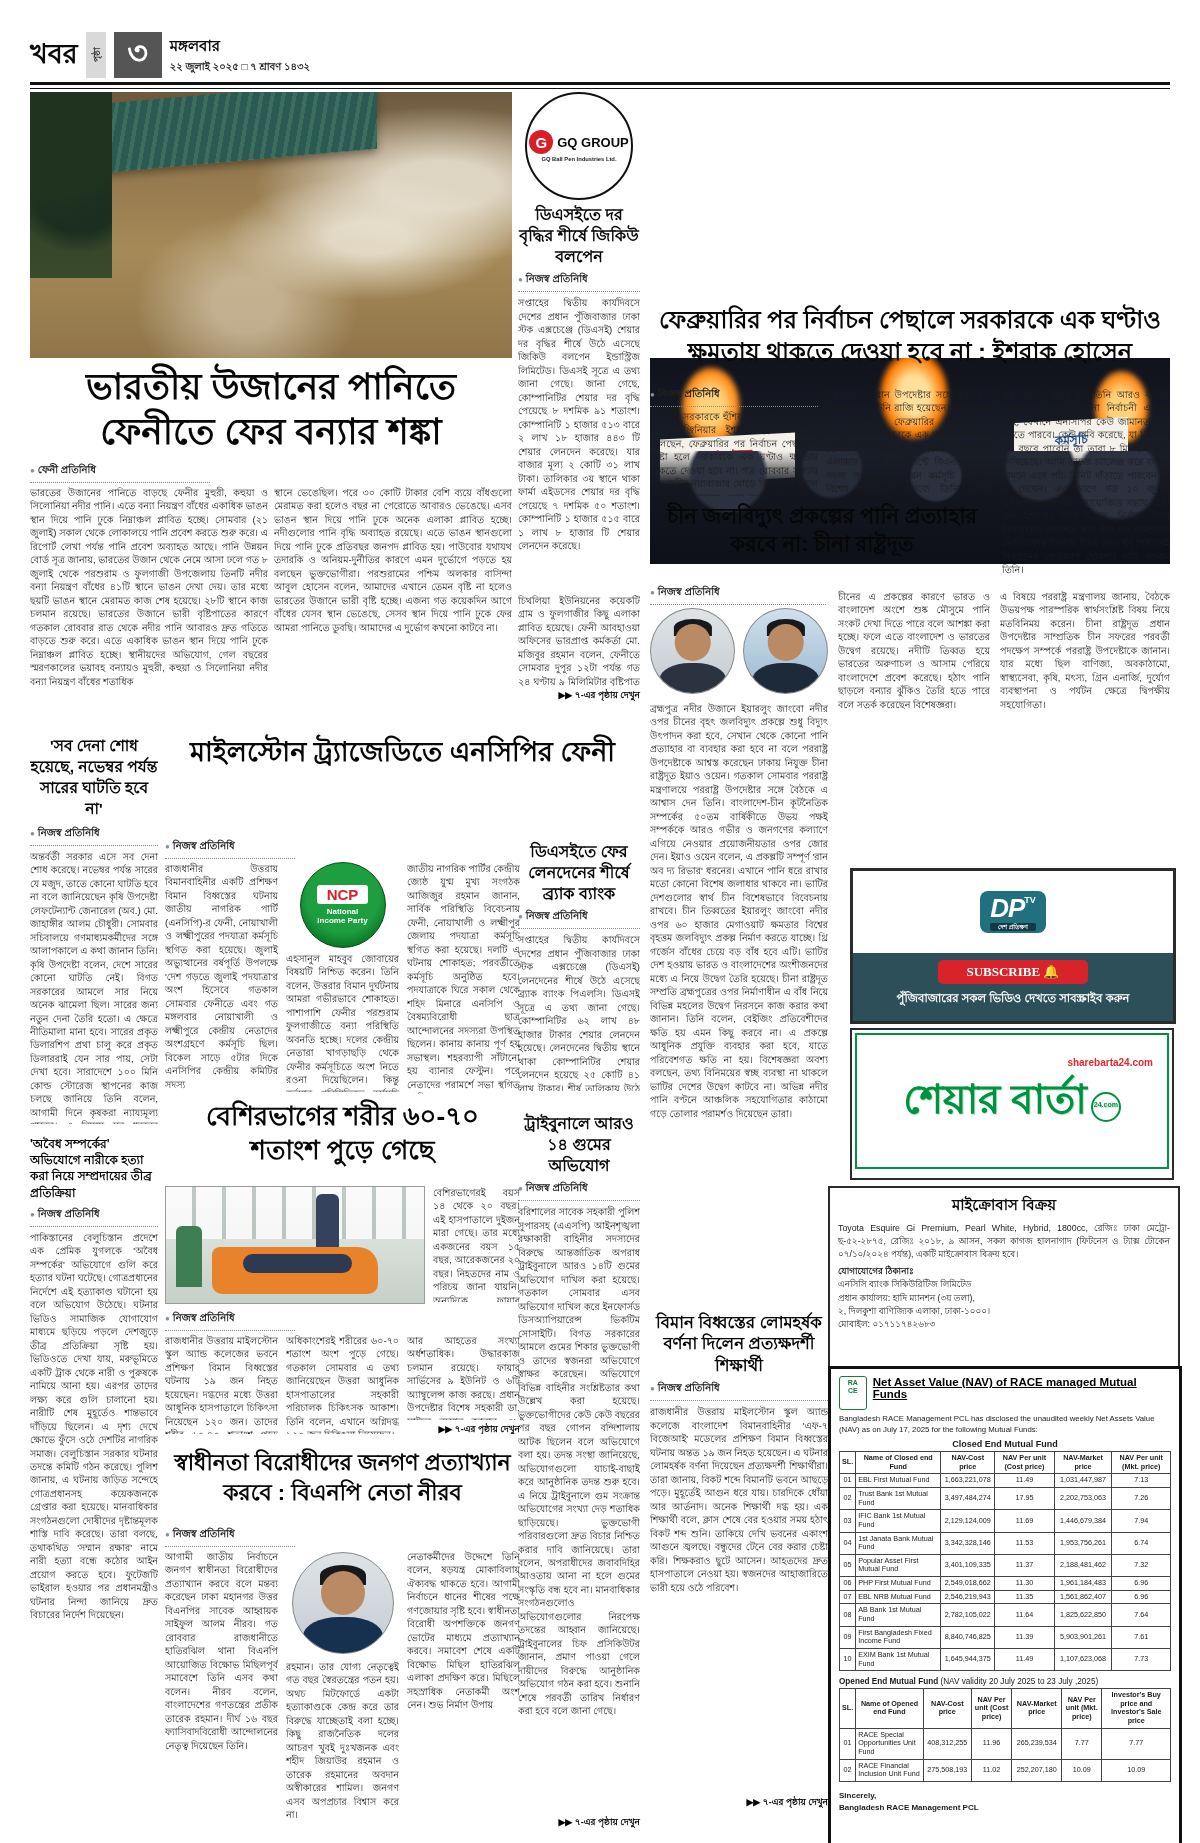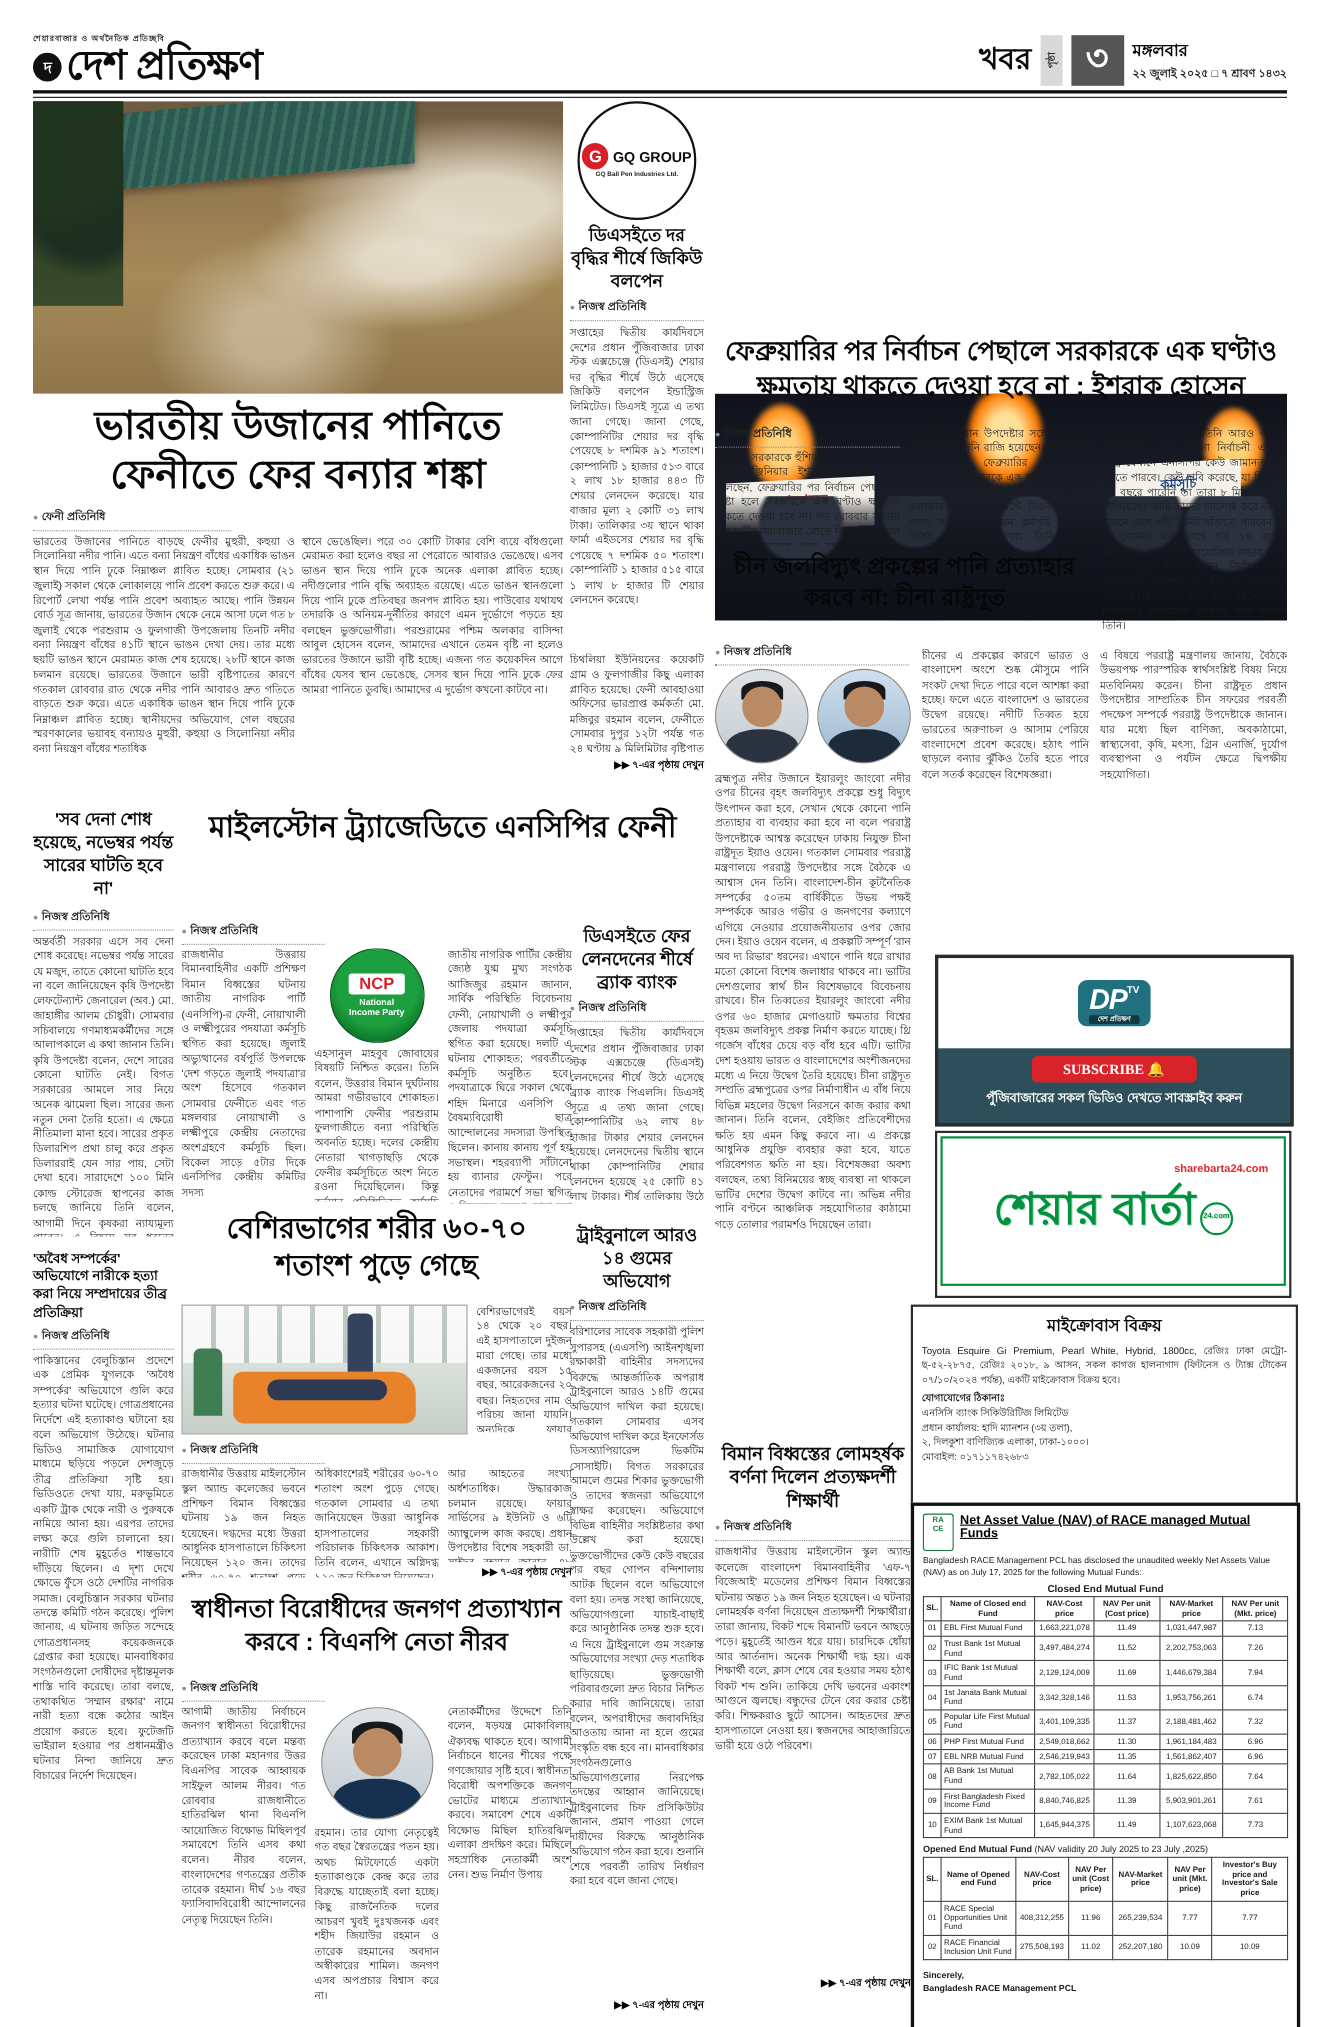--- a/index.html
+++ b/index.html
@@ -116,24 +116,20 @@
   table.nav td{text-align:center;}
   table.nav td.nm{text-align:left;}
   .race-sign{font-size:8px;font-weight:800;margin-top:8px;line-height:1.5;}
 </style>
 </head>
 <body>
 
 <div id="page">
 
   <div class="abs" style="left:30px;top:24px;width:1140px;height:54px;display:flex;justify-content:space-between;align-items:flex-end;">
-    <div>
-      <div class="tagline">শেয়ারবাজার ও অর্থনৈতিক প্রতিচ্ছবি</div>
-      <div class="mast-title"><span class="mast-seal">দ</span><span>দেশ প্রতিক্ষণ</span></div>
-    </div>
     <div class="hdr-right">
       <span class="section-word">খবর</span>
       <span class="page-word-box">পৃষ্ঠা</span>
       <span class="page-num-box">৩</span>
       <span>
         <div class="day">মঙ্গলবার</div>
         <div class="dateline">২২ জুলাই ২০২৫ □ ৭ শ্রাবণ ১৪৩২</div>
       </span>
     </div>
   </div>
@@ -354,21 +350,21 @@
             <td>1,663,221,078</td>
             <td>11.49</td>
             <td>1,031,447,987</td>
             <td>7.13</td>
           </tr>
 
           <tr>
             <td>02</td>
             <td class="nm">Trust Bank 1st Mutual Fund</td>
             <td>3,497,484,274</td>
-            <td>11.52</td>
+            <td>17.95</td>
             <td>2,202,753,063</td>
             <td>7.26</td>
           </tr>
 
           <tr>
             <td>03</td>
             <td class="nm">IFIC Bank 1st Mutual Fund</td>
             <td>2,129,124,009</td>
             <td>11.69</td>
             <td>1,446,679,384</td>
@@ -379,21 +375,21 @@
             <td>04</td>
             <td class="nm">1st Janata Bank Mutual Fund</td>
             <td>3,342,328,146</td>
             <td>11.53</td>
             <td>1,953,756,261</td>
             <td>6.74</td>
           </tr>
 
           <tr>
             <td>05</td>
-            <td class="nm">Popular Life First Mutual Fund</td>
+            <td class="nm">Popular Asset First Mutual Fund</td>
             <td>3,401,109,335</td>
             <td>11.37</td>
             <td>2,188,481,462</td>
             <td>7.32</td>
           </tr>
 
           <tr>
             <td>06</td>
             <td class="nm">PHP First Mutual Fund</td>
             <td>2,549,018,662</td>

